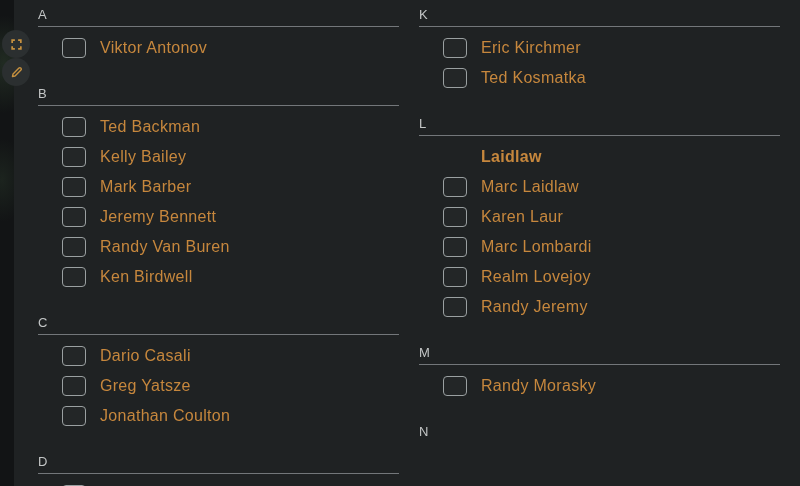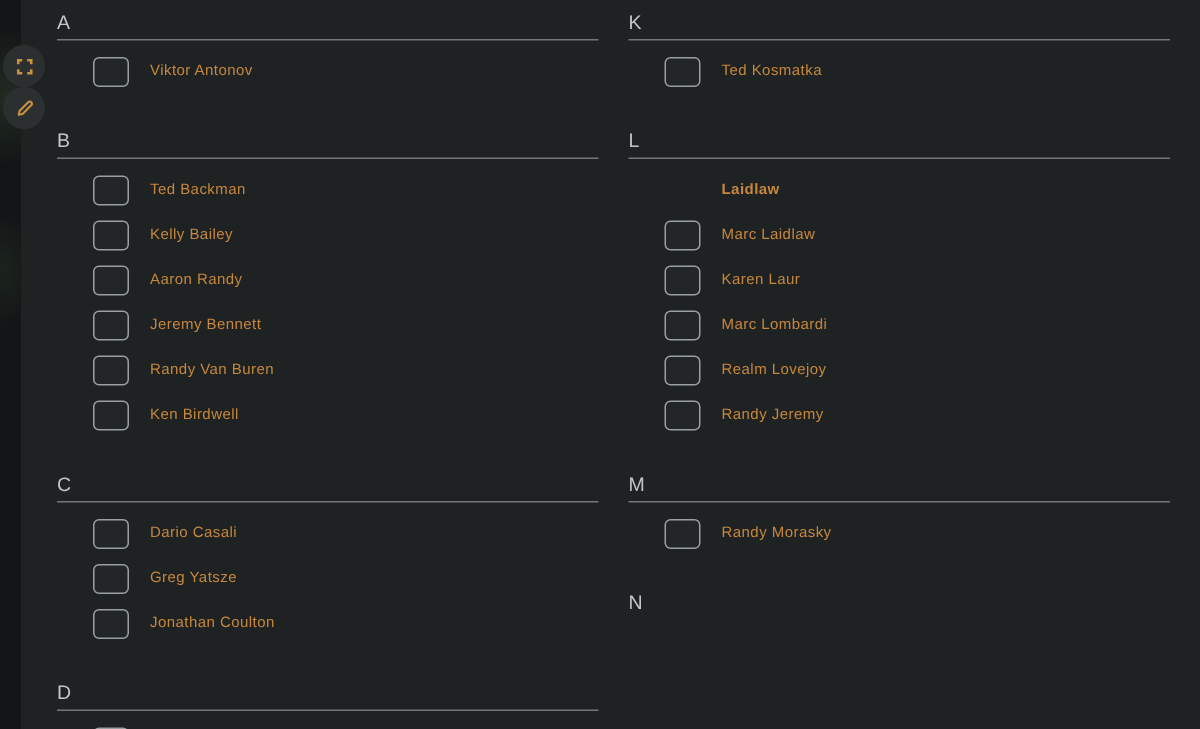--- a/index.html
+++ b/index.html
@@ -53,21 +53,21 @@
   }
   .checkbox {
     width: 24px; height: 20px; box-sizing: border-box;
     border: 1px solid #9aa0a1; border-radius: 4px;
     background: #232627;
     margin-right: 14px;
     flex: 0 0 auto;
     cursor: pointer;
   }
   .person-name {
-    font-size: 10px; line-height: 14px;
+    font-size: 16px; line-height: 14px;
     color: #c6873d; letter-spacing: 0.3px;
     white-space: nowrap;
   }
   .row.no-checkbox { padding-left: 62px; font-weight: bold; }
 </style>
 </head>
 <body>
 
 <div class="stage">
 
@@ -111,21 +111,21 @@
             <div class="row">
               <span class="checkbox" role="checkbox" aria-checked="false"></span>
               <span class="person-name">Ted Backman</span>
             </div>
             <div class="row">
               <span class="checkbox" role="checkbox" aria-checked="false"></span>
               <span class="person-name">Kelly Bailey</span>
             </div>
             <div class="row">
               <span class="checkbox" role="checkbox" aria-checked="false"></span>
-              <span class="person-name">Aaron Randy</span>
+              <span class="person-name">Mark Barber</span>
             </div>
             <div class="row">
               <span class="checkbox" role="checkbox" aria-checked="false"></span>
               <span class="person-name">Jeremy Bennett</span>
             </div>
             <div class="row">
               <span class="checkbox" role="checkbox" aria-checked="false"></span>
               <span class="person-name">Randy Van Buren</span>
             </div>
             <div class="row">
@@ -162,20 +162,24 @@
           </div>
         </div>
       </div>
     <div class="col">
         <div class="section">
           <div class="section-letter">K</div>
           <div class="section-divider"></div>
           <div class="rows">
             <div class="row">
               <span class="checkbox" role="checkbox" aria-checked="false"></span>
+              <span class="person-name">Eric Kirchmer</span>
+            </div>
+            <div class="row">
+              <span class="checkbox" role="checkbox" aria-checked="false"></span>
               <span class="person-name">Ted Kosmatka</span>
             </div>
           </div>
         </div>
         <div class="section">
           <div class="section-letter">L</div>
           <div class="section-divider"></div>
           <div class="rows">
             <div class="row no-checkbox">
               <span class="person-name">Laidlaw</span>

